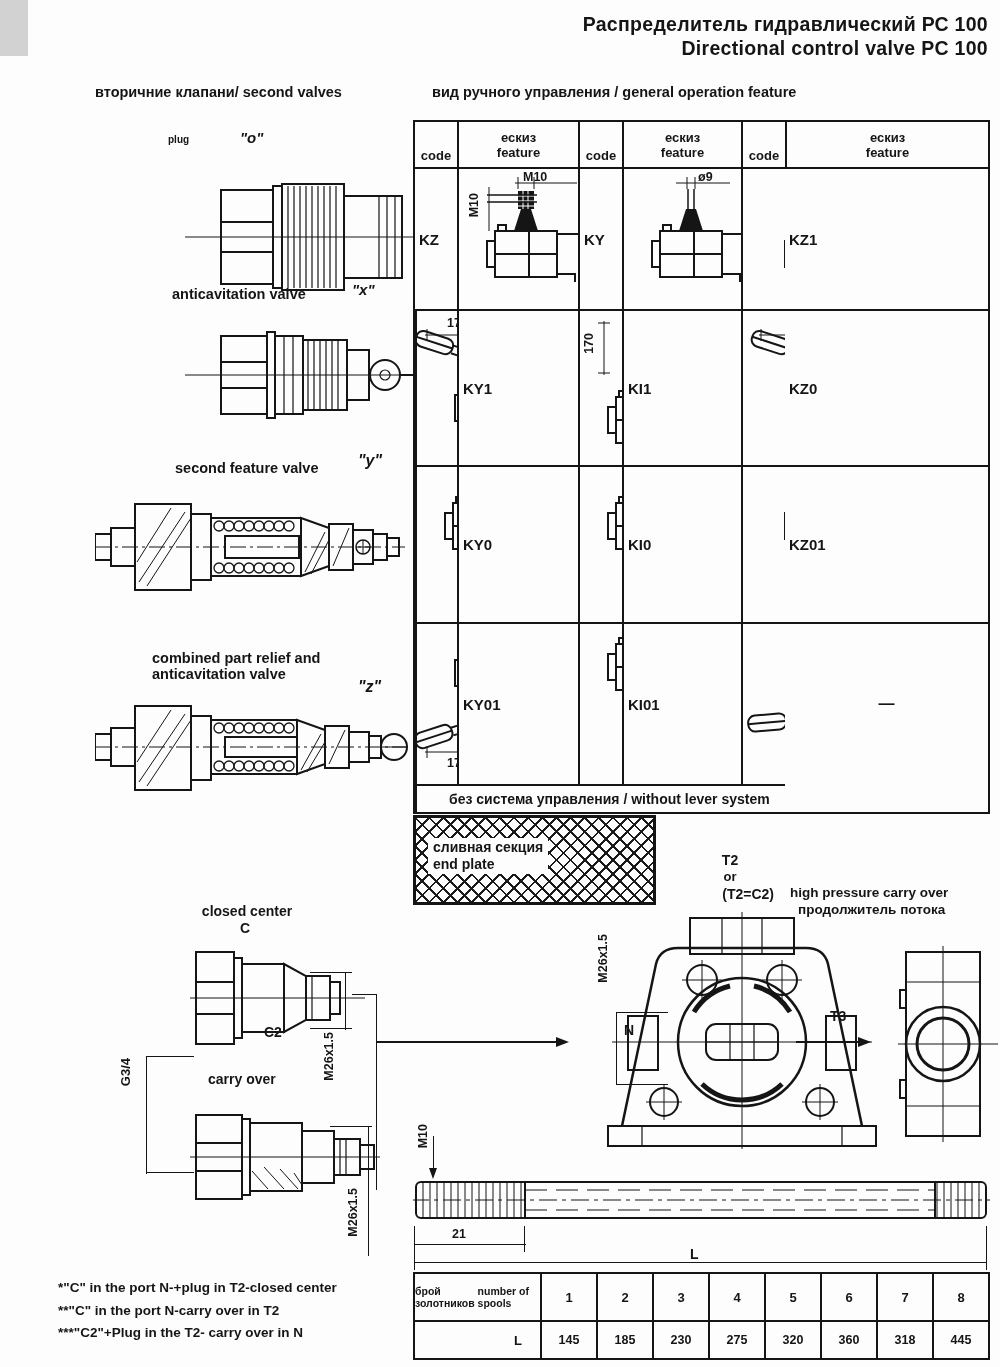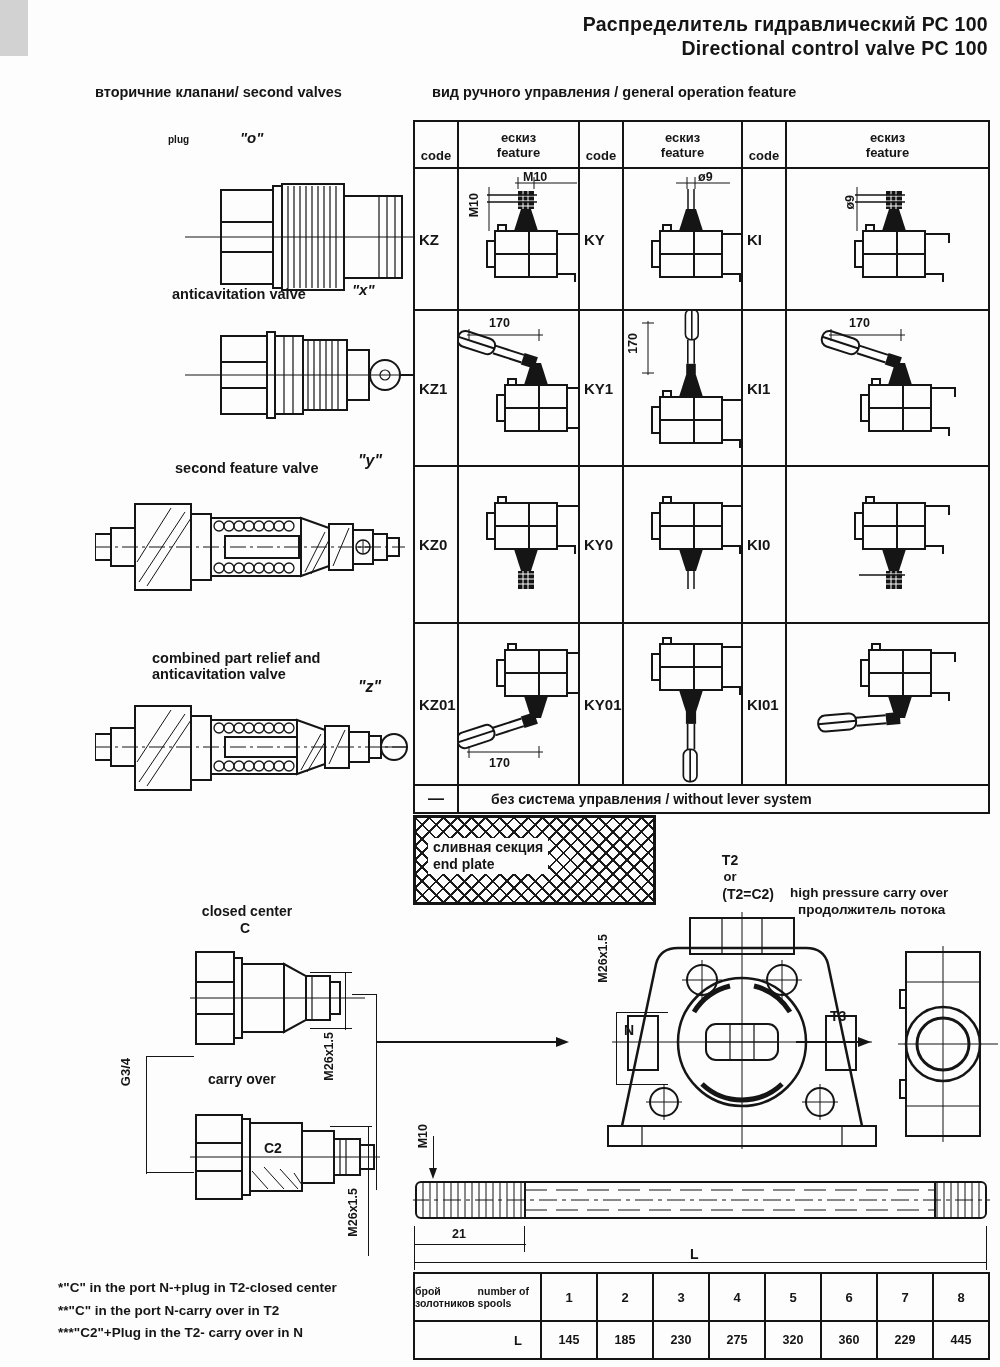--- a/index.html
+++ b/index.html
@@ -248,23 +248,20 @@
       </div>
     <div class="fc">
       <svg width="118" height="140" viewBox="0 0 118 140" stroke="#151515" fill="none" stroke-width="2">
         <use href="#vbody" transform="translate(36,62)"></use>
         <use href="#cone-up" transform="translate(67,62)"></use>
         <path d="M64 20 V40 M70 20 V40" stroke-width="1.5"></path>
         <path d="M52 14 H106 M63 8 V20 M71 8 V20" stroke-width="1"></path>
       </svg>
       <span class="dim" style="left:74px;top:1px">ø9</span>
     </div>
-    <div class="fc code">
-        <span>KI</span>
-      </div>
     <div class="fc">
       <svg width="150" height="140" viewBox="0 0 150 140" stroke="#151515" fill="none" stroke-width="2">
         <use href="#vbody" transform="translate(50,62)"></use>
         <use href="#stem-up" transform="translate(81,62)"></use>
         <path d="M42 26 H92 M42 33 H92" stroke-width="1.5"></path>
         <path d="M44 18 V62" stroke-width="1"></path>
       </svg>
       <span class="vtext" style="left:56px;top:26px">ø9</span>
     </div>
 
@@ -406,21 +403,21 @@
   <div class="hline" style="left:310px;top:1028px;width:42px"></div>
   <div class="vline" style="left:345px;top:972px;height:58px"></div>
   <span class="vtext" style="left:322px;top:1032px">M26x1.5</span>
 
   <span class="vtext" style="left:118px;top:1058px;font-size:13px">G3/4</span>
   <div class="vline" style="left:146px;top:1056px;height:118px"></div>
   <div class="hline" style="left:146px;top:1056px;width:48px"></div>
   <div class="hline" style="left:146px;top:1172px;width:48px"></div>
 
   <span class="lbl" style="left:208px;top:1071px;font-size:14px">carry over</span>
-  <span class="lbl" style="left:264px;top:1140px;font-size:14px">C2</span>
+  <span class="lbl" style="left:264px;top:1024px;font-size:14px">C2</span>
   <svg class="abs" style="left:190px;top:1113px" width="190" height="88" viewBox="0 0 190 88" stroke="#151515" fill="none" stroke-width="2">
     <path d="M0 44 H190" stroke-width="1"></path>
     <rect x="6" y="2" width="46" height="84"></rect>
     <path d="M6 30 H52 M6 58 H52"></path>
     <rect x="52" y="6" width="8" height="76"></rect>
     <rect x="60" y="10" width="52" height="68"></rect>
     <path d="M62 58 l16 18 M74 54 l20 22 M90 56 l18 20 M104 60 l8 12" stroke-width="1"></path>
     <rect x="112" y="18" width="32" height="52"></rect>
     <rect x="144" y="26" width="26" height="36"></rect>
     <path d="M150 26 V62 M156 26 V62" stroke-width="1.2"></path>
@@ -545,21 +542,21 @@
     <div class="sc val">
         <span>275</span>
       </div>
     <div class="sc val">
         <span>320</span>
       </div>
     <div class="sc val">
         <span>360</span>
       </div>
     <div class="sc val">
-        <span>229</span>
+        <span>318</span>
       </div>
     <div class="sc val">
         <span>445</span>
       </div>
   </div>
 
   <div class="fnotes">
     <div>*"C" in the port N-+plug in T2-closed center</div>
     <div>**"C" in the port N-carry over in T2</div>
     <div>***"C2"+Plug in the T2- carry over in N</div>

